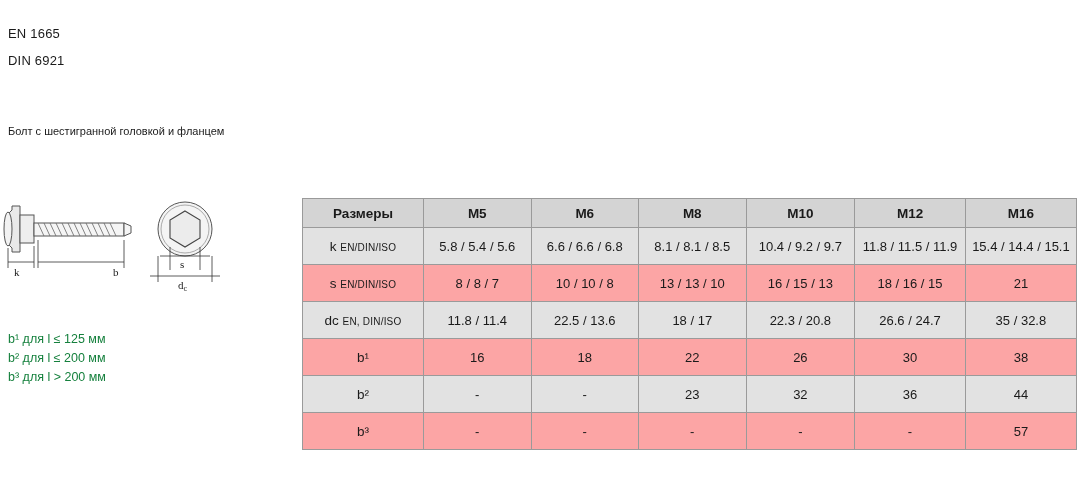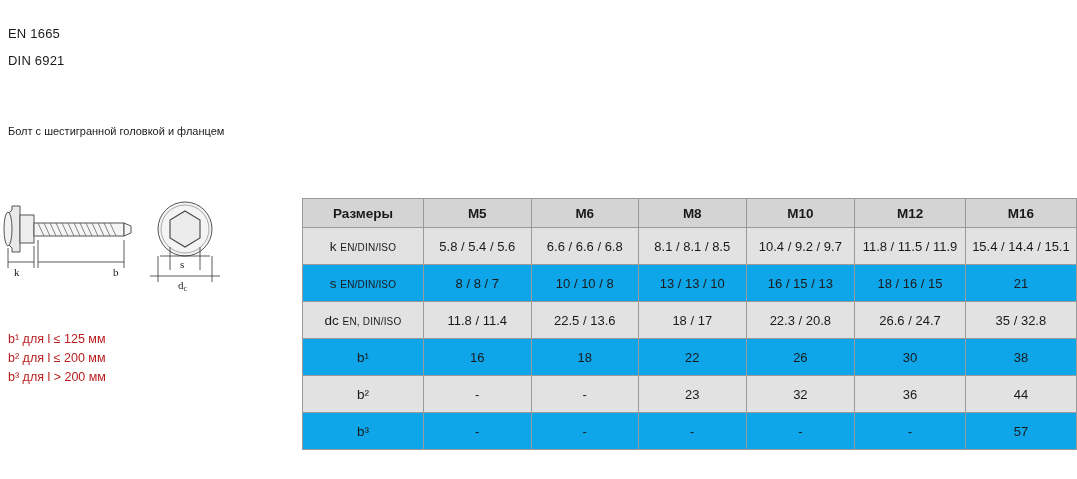--- a/index.html
+++ b/index.html
@@ -41,21 +41,21 @@
     color: #1a1a1a;
     width: 340px;
   }
 
   .notes {
     position: absolute;
     left: 8px;
     top: 330px;
     font-size: 12.5px;
     line-height: 19px;
-    color: #b91c1c;
+    color: #15803d;
   }
 
   
   .drawing-area {
     position: absolute;
     left: 0px;
     top: 190px;
     width: 265px;
     height: 110px;
   }
@@ -83,21 +83,21 @@
   table.dims thead th {
     background: #d4d4d4;
     font-weight: bold;
     font-size: 13.5px;
     height: 28px;
   }
   table.dims tbody tr.alt td {
     background: #e3e3e3;
   }
   table.dims tbody tr td {
-    background: #0ea5e9;
+    background: #fca5a5;
   }
   table.dims tbody tr.alt td { background: #e2e2e2; }
   .rowlabel {
     font-size: 13.5px;
   }
   .rowlabel .sub {
     font-size: 10px;
     letter-spacing: 0.2px;
   }
   col.c0 { width: 128px; }

